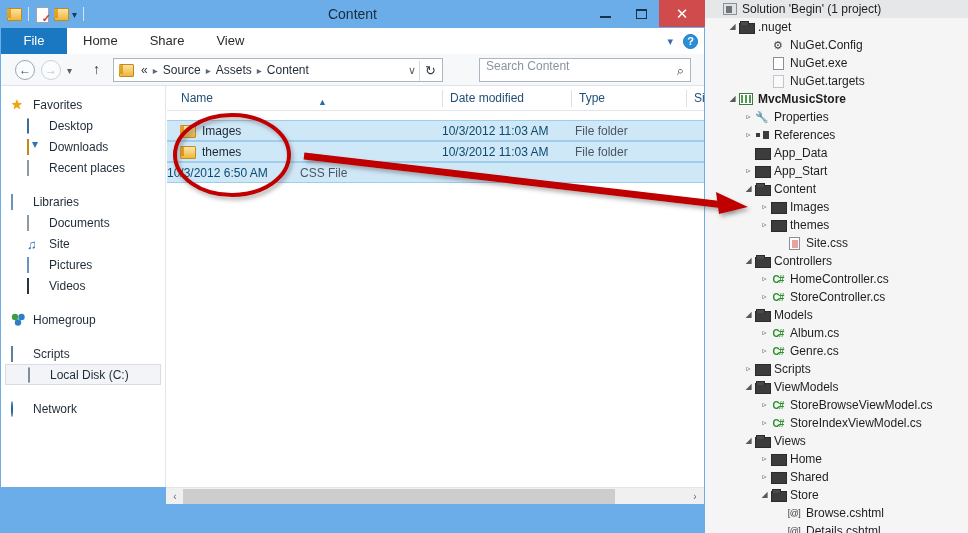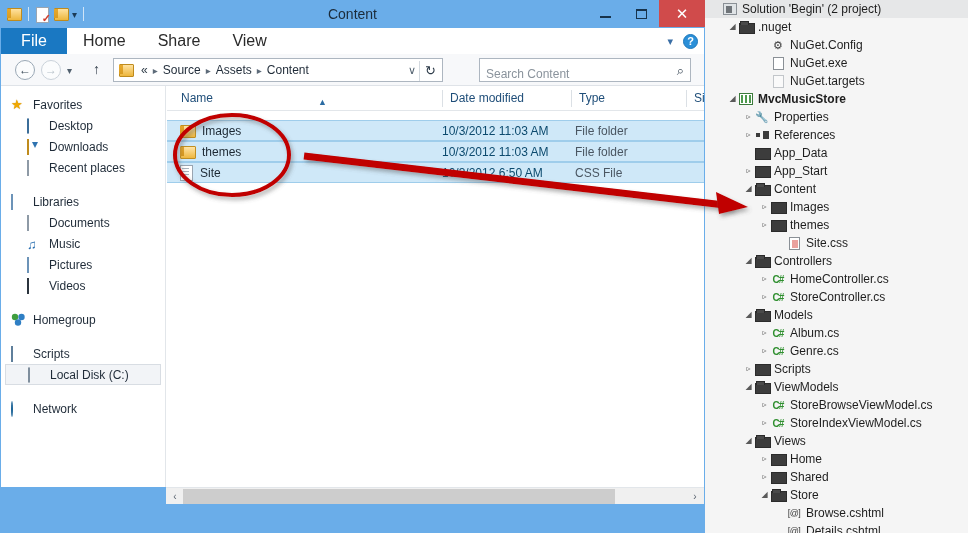--- a/index.html
+++ b/index.html
@@ -58,21 +58,21 @@
   .wbtn .maxglyph{ display:block; width:11px; height:10px; border:1px solid #17334c; border-top-width:2px;}
 
   
   .ribbon {
     position: absolute; left: 1px; top: 28px; width: 703px; height: 26px;
     background: #ffffff;
   }
   .tabs { position:absolute; left:0; top:0; display:flex; height:26px; }
   .tab {
     padding: 0 16px; height: 44px; line-height: 26px;
-    font-size: 16px; color: #2a2a2a;
+    font-size: 13px; color: #2a2a2a;
   }
   .tab.file {
     background: #1a78c2; color: #ffffff; min-width: 66px; text-align:center; padding:0;
   }
   .ribbon-right { position:absolute; right:6px; top:0; height:26px; display:flex; align-items:center; gap:10px;}
   .chev-down { color:#3a6ea5; font-size:11px; }
   .help-ico {
     width:15px;height:15px;border-radius:50%;background:#2a8fd8;color:#fff;
     font-size:11px;font-weight:bold;display:flex;align-items:center;justify-content:center;
     border:1px solid #1e78bb;
@@ -95,21 +95,21 @@
     background:#fff; border:1px solid #adb6c0; display:flex; align-items:center;
   }
   .crumbs { display:flex; align-items:center; font-size:12px; color:#1f2b38; gap:2px; padding-left:4px;}
   .crumbs .sep { color:#5d6b79; font-size:10px; padding:0 3px;}
   .crumbs .dbl { color:#2b3945; padding-left:3px;}
   .addr-caret { position:absolute; right:26px; top:5px; color:#51606e; font-size:11px;}
   .addr-refresh { position:absolute; right:6px; top:4px; color:#2c3a48; font-size:13px;}
   .addr-vsep { position:absolute; right:22px; top:2px; width:1px; height:20px; background:#d3d9df;}
   .searchbox {
     position:absolute; left:478px; top:4px; width:212px; height:24px;
-    background:#fff; border:1px solid #adb6c0; display:flex;align-items:flex-end;
+    background:#fff; border:1px solid #adb6c0; display:flex;align-items:flex-start;
   }
   .searchbox .ph { font-size:12px; color:#8a939c; padding-left:6px;}
   .search-ico { position:absolute; right:6px; top:4px; color:#3c4a58; font-size:13px;}
 
   
   .explorer-body { position:absolute; left:1px; top:86px; width:703px; height:401px; background:#fff; }
   .navpane {
     position:absolute; left:0; top:0; width:165px; height:401px;
     background:#fff; border-right:1px solid #e2e6ea; overflow:hidden;
   }
@@ -333,21 +333,21 @@
         <div class="np-item">
           <span class="np-ico"><span class="lib"></span></span>
           <span>Libraries</span>
         </div>
         <div class="np-item child">
           <span class="np-ico"><span class="docic"></span></span>
           <span>Documents</span>
         </div>
         <div class="np-item child">
           <span class="np-ico"><span class="musicic">♫</span></span>
-          <span>Music</span>
+          <span>Site</span>
         </div>
         <div class="np-item child">
           <span class="np-ico"><span class="picic"></span></span>
           <span>Pictures</span>
         </div>
         <div class="np-item child">
           <span class="np-ico"><span class="vidic"></span></span>
           <span>Videos</span>
         </div>
 
@@ -415,24 +415,20 @@
         <div class="frow sel" style="top:55px">
           <div class="fname">
             <span class="ico fileico-folder"></span>
             <span>themes</span>
           </div>
           <div class="fdate">10/3/2012 11:03 AM</div>
           <div class="ftype">File folder</div>
         </div>
 
         <div class="frow sel" style="top:76px">
-          <div class="fname">
-            <span class="ico fileico-css"></span>
-            <span>Site</span>
-          </div>
           <div class="fdate">10/3/2012 6:50 AM</div>
           <div class="ftype">CSS File</div>
         </div>
       </div>
     </div>
 
     <div class="hscroll">
       <div class="hs-left">‹</div>
       <div class="hs-thumb"></div>
       <div class="hs-right">›</div>
@@ -440,21 +436,21 @@
 
   </div>
 
   <div id="vs">
     <div id="vs-rows">
         <div class="trow header" style="padding-left: 6px;">
           <span class="twist"></span>
           <span class="tico">
             <span class="ico-sln"></span>
           </span>
-          <span class="tlabel">Solution 'Begin' (2 project)</span>
+          <span class="tlabel">Solution 'Begin' (1 project)</span>
         </div>
         <div class="trow" style="padding-left: 22px;">
           <span class="twist">◢</span>
           <span class="tico">
             <span class="ico-folder-open"></span>
           </span>
           <span class="tlabel">.nuget</span>
         </div>
         <div class="trow" style="padding-left: 54px;">
           <span class="twist"></span>

